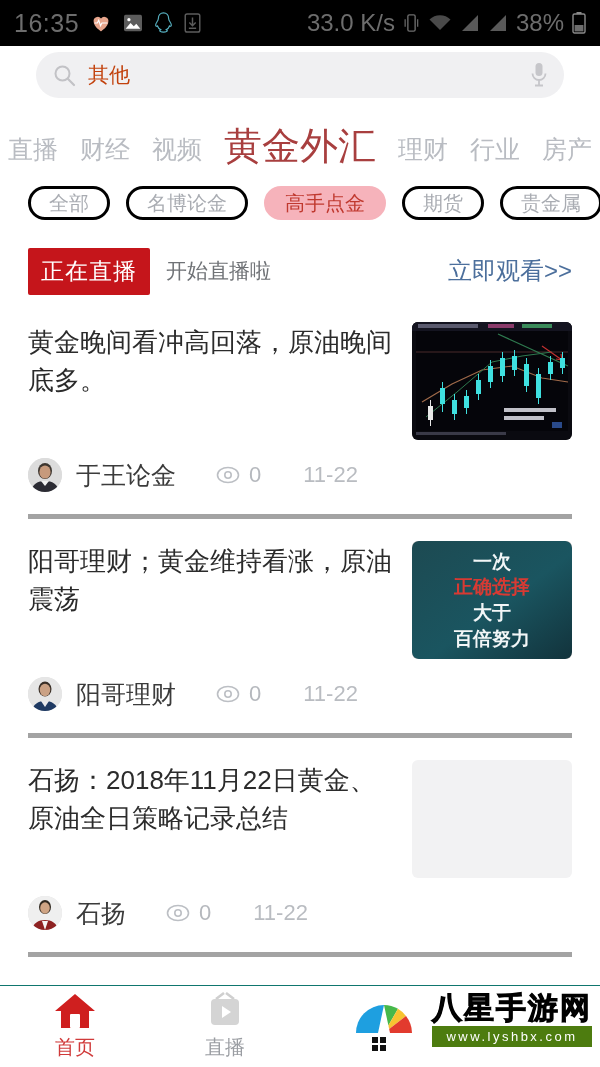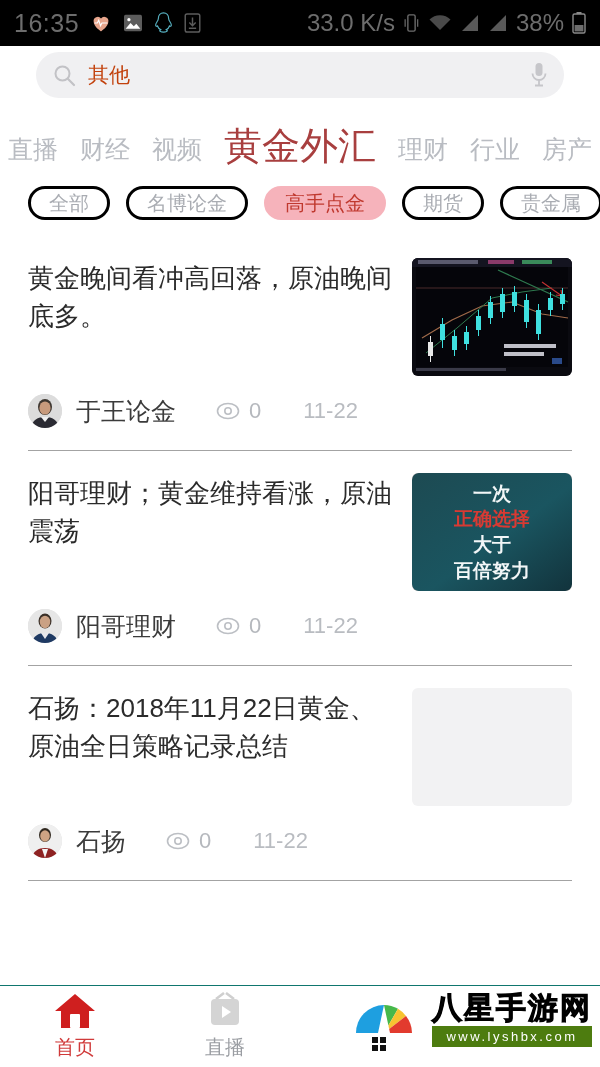--- a/index.html
+++ b/index.html
@@ -68,21 +68,21 @@
   }
   .live-badge {
     background: #c5151b; color: #fff; font-size: 23px;
     padding: 8px 13px; border-radius: 2px; letter-spacing: 1px;
   }
   .live-text { font-size: 21px; color: #6f7276; margin-left: 16px; }
   .live-link { margin-left: auto; font-size: 24px; color: #4c6f9c; }
 
   
   .feed { padding: 0 28px; }
-  .card { padding: 22px 0 10px 0; border-bottom: 1px solid #a3a3a3; }
+  .card { padding: 22px 0 10px 0; border-bottom: 5px solid #a3a3a3; }
   .card-top { display: flex; align-items: flex-start; gap: 14px; }
   .card-title {
     flex: 1; font-size: 26px; line-height: 1.45; color: #2b2b2b;
     padding-top: 2px; word-break: break-word;
   }
   .thumb {
     width: 160px; height: 118px; border-radius: 6px;
     flex-shrink: 0; overflow: hidden; position: relative; background: #a3a3a3;
   }
   .card-meta {
@@ -231,20 +231,25 @@
   </div>
 
   <div class="chips">
     <div class="chip">全部</div>
     <div class="chip">名博论金</div>
     <div class="chip active">高手点金</div>
     <div class="chip">期货</div>
     <div class="chip">贵金属</div>
   </div>
 
+  <div class="livebar">
+    <span class="live-badge">正在直播</span>
+    <span class="live-text">开始直播啦</span>
+    <span class="live-link">立即观看&gt;&gt;</span>
+  </div>
 
   <div class="feed">
 
     <div class="card">
       <div class="card-top">
         <div class="card-title">黄金晚间看冲高回落，原油晚间底多。</div>
         <div class="thumb">
           <svg width="160" height="118" viewBox="0 0 160 118">
             <rect width="160" height="118" fill="#0a0a10"></rect>
             <rect x="4" y="9" width="152" height="100" fill="#05050a"></rect>

